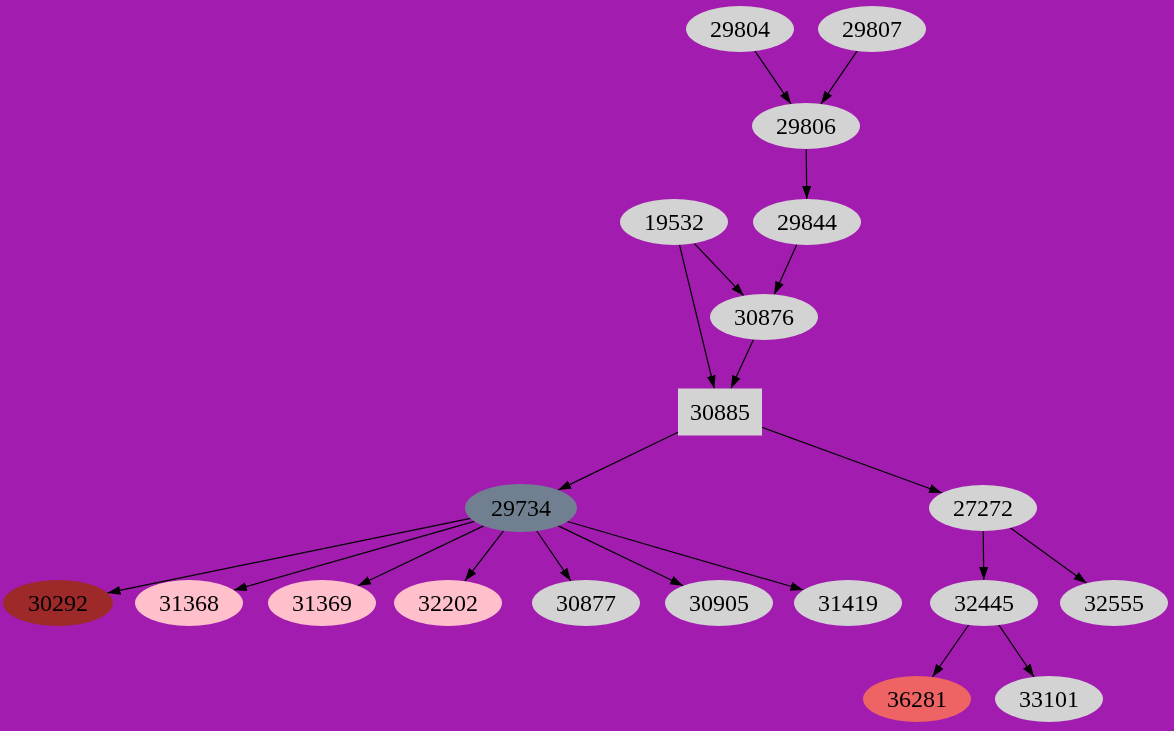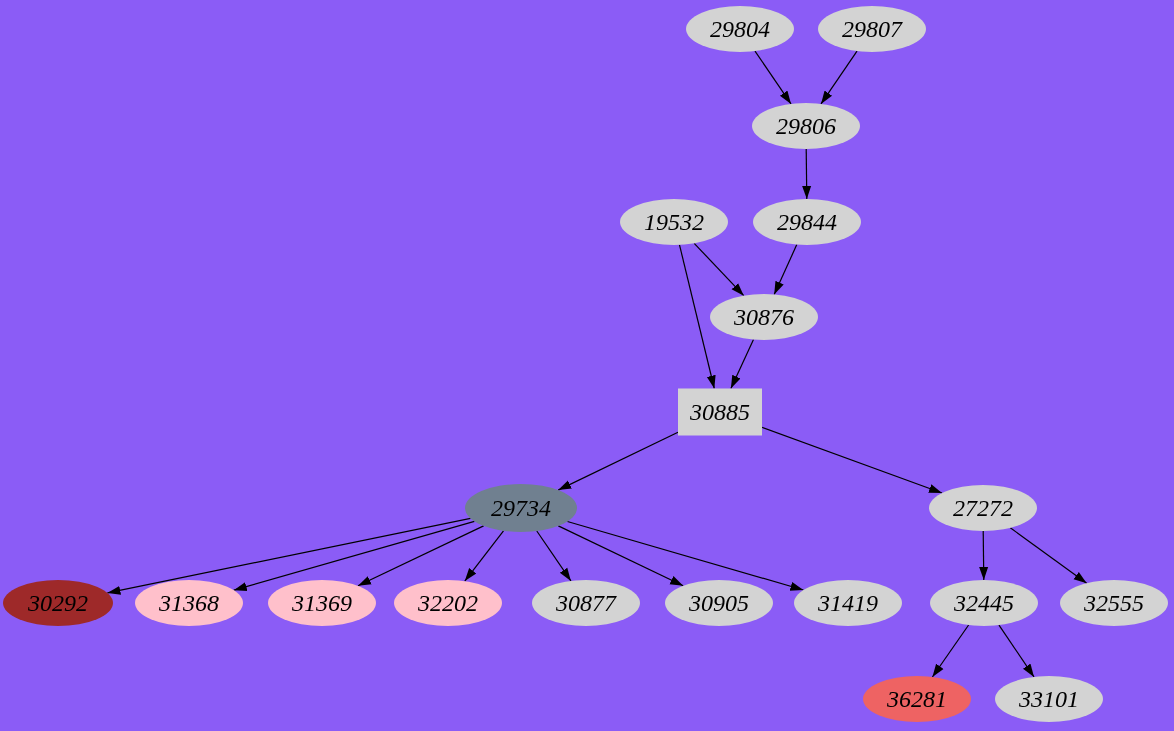--- a/index.html
+++ b/index.html
@@ -4,22 +4,21 @@
 <style>
   html, body {
     margin: 0;
     padding: 0;
     background: #ffffff;
   }
   #canvas-wrap {
     width: 1174px;
     height: 731px;
     position: relative;
-    background: #8b5cf6;
-    font-style: italic;
+    background: #a21caf;
   }
   svg text {
     font-family: "Liberation Serif", "DejaVu Serif", serif;
     font-size: 24px;
     text-anchor: middle;
   }
   svg line {
     stroke-width: 1.2;
   }
 </style>

